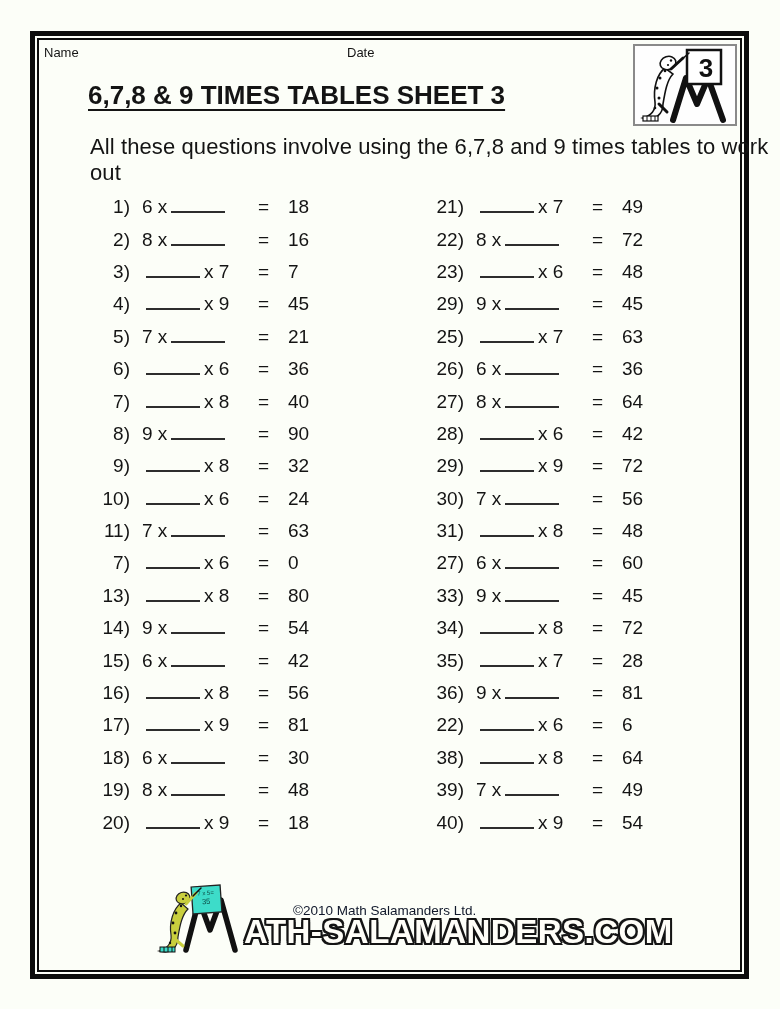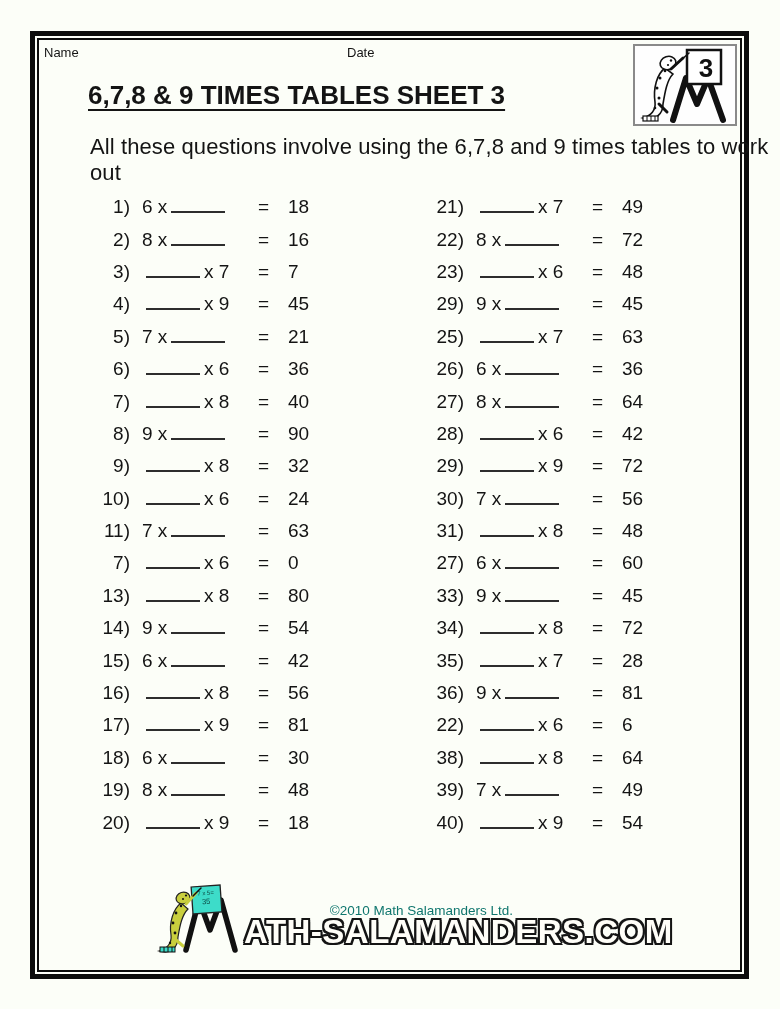--- a/index.html
+++ b/index.html
@@ -76,21 +76,21 @@
     width: 54px; height: 3px;
     border-bottom: 2px solid #2d2d2d;
     margin: 0 4px;
   }
   .q-eq  { width: 30px; flex: none; }
   .q-ans { flex: none; }
 
   .footer-logo { position: absolute; left: 155px; top: 883px; }
   .copyright {
     position: absolute; left: 293px; top: 903px; width: 220px;
-    text-align: right; font-size: 13.5px; color: #0f766e;
+    text-align: left; font-size: 13.5px; color: #0f172a;
     white-space: nowrap;
   }
   .site-text {
     position: absolute; left: 244px; top: 913px;
     font-size: 33px; font-weight: 700; letter-spacing: 0.5px;
     color: #fffef8;
     white-space: nowrap;
     text-shadow:
       -2px -2px 0 var(--ink), 2px -2px 0 var(--ink),
       -2px 2px 0 var(--ink), 2px 2px 0 var(--ink),

